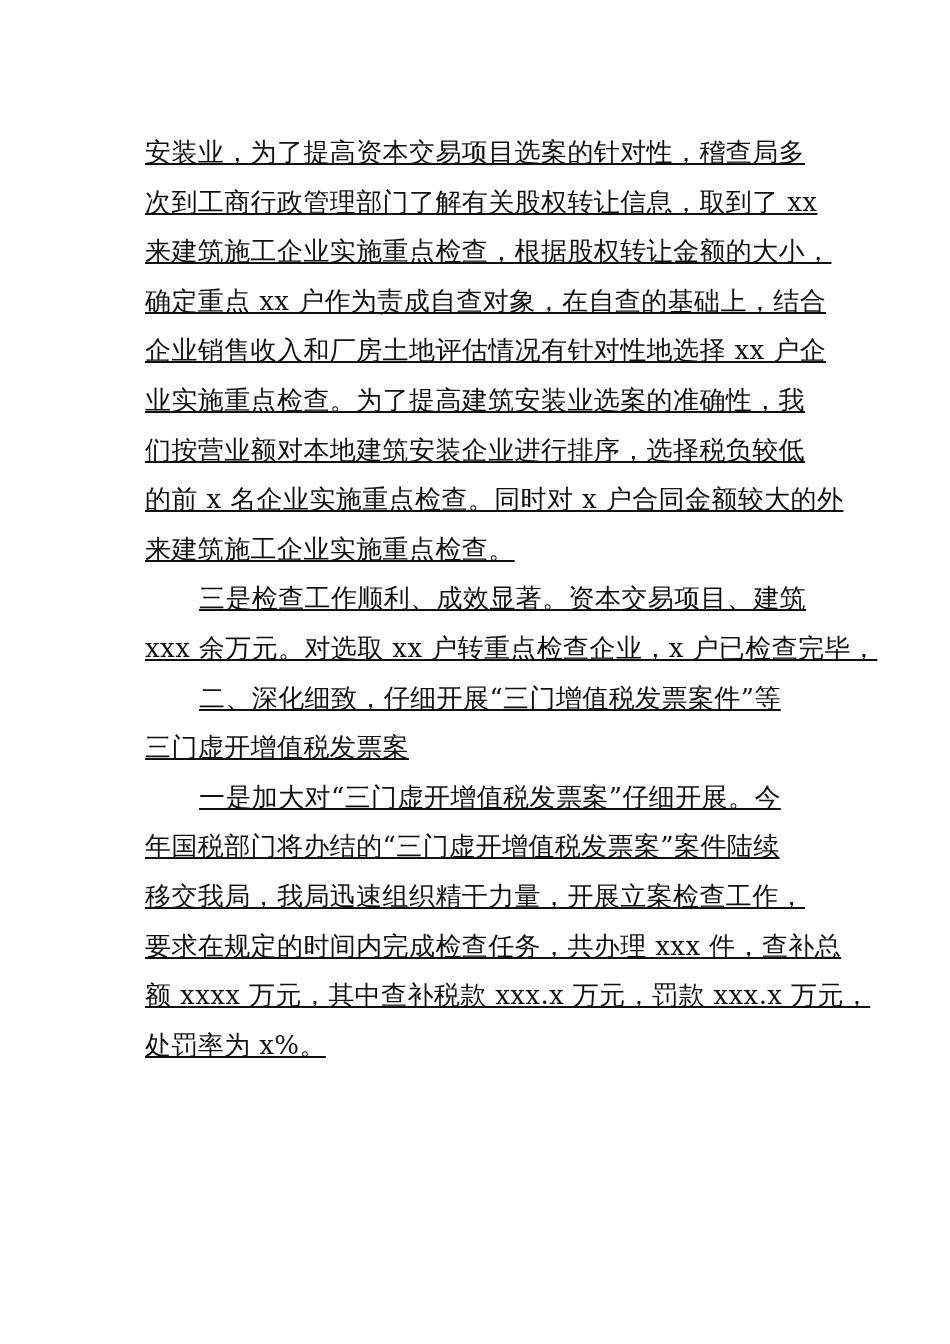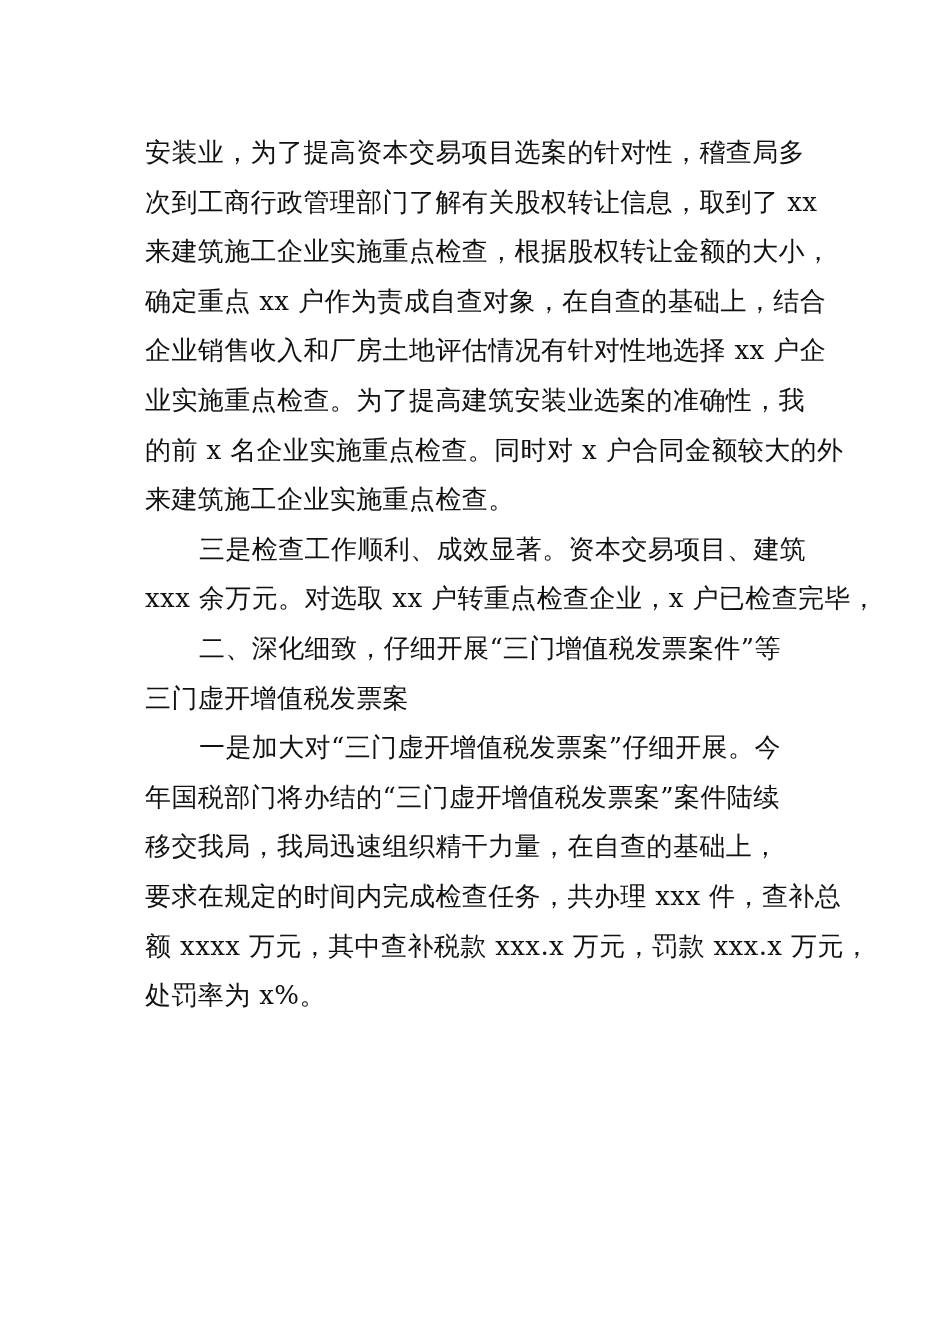--- a/index.html
+++ b/index.html
@@ -13,20 +13,21 @@
       position: relative;
       overflow: hidden;
       font-family: "DejaVu Serif", "Liberation Serif", serif;
       color: #111111;
     }
     .page {
       position: absolute;
       left: 145px;
       top: 128px;
       width: 680px;
+      text-decoration: underline;
     }
     .line {
       height: 49.6px;
       line-height: 49.6px;
       font-size: 26px;
       white-space: nowrap;
       letter-spacing: 0.4px;
     }
     .indent {
       padding-left: 54px;
@@ -35,25 +36,26 @@
 </head>
 <body>
 
 <div class="page">
   <div class="line">安装业，为了提高资本交易项目选案的针对性，稽查局多</div>
   <div class="line">次到工商行政管理部门了解有关股权转让信息，取到了 xx</div>
   <div class="line">来建筑施工企业实施重点检查，根据股权转让金额的大小，</div>
   <div class="line">确定重点 xx 户作为责成自查对象，在自查的基础上，结合</div>
   <div class="line">企业销售收入和厂房土地评估情况有针对性地选择 xx 户企</div>
   <div class="line">业实施重点检查。为了提高建筑安装业选案的准确性，我</div>
+  <div class="line">们按营业额对本地建筑安装企业进行排序，选择税负较低</div>
   <div class="line">的前 x 名企业实施重点检查。同时对 x 户合同金额较大的外</div>
   <div class="line">来建筑施工企业实施重点检查。</div>
   <div class="line indent">三是检查工作顺利、成效显著。资本交易项目、建筑</div>
   <div class="line">xxx 余万元。对选取 xx 户转重点检查企业，x 户已检查完毕，</div>
   <div class="line indent">二、深化细致，仔细开展“三门增值税发票案件”等</div>
   <div class="line">三门虚开增值税发票案</div>
   <div class="line indent">一是加大对“三门虚开增值税发票案”仔细开展。今</div>
   <div class="line">年国税部门将办结的“三门虚开增值税发票案”案件陆续</div>
-  <div class="line">移交我局，我局迅速组织精干力量，在自查的基础上，</div>
+  <div class="line">移交我局，我局迅速组织精干力量，开展立案检查工作，</div>
   <div class="line">要求在规定的时间内完成检查任务，共办理 xxx 件，查补总</div>
   <div class="line">额 xxxx 万元，其中查补税款 xxx.x 万元，罚款 xxx.x 万元，</div>
   <div class="line">处罚率为 x%。</div>
 </div>
 
 </body></html>

